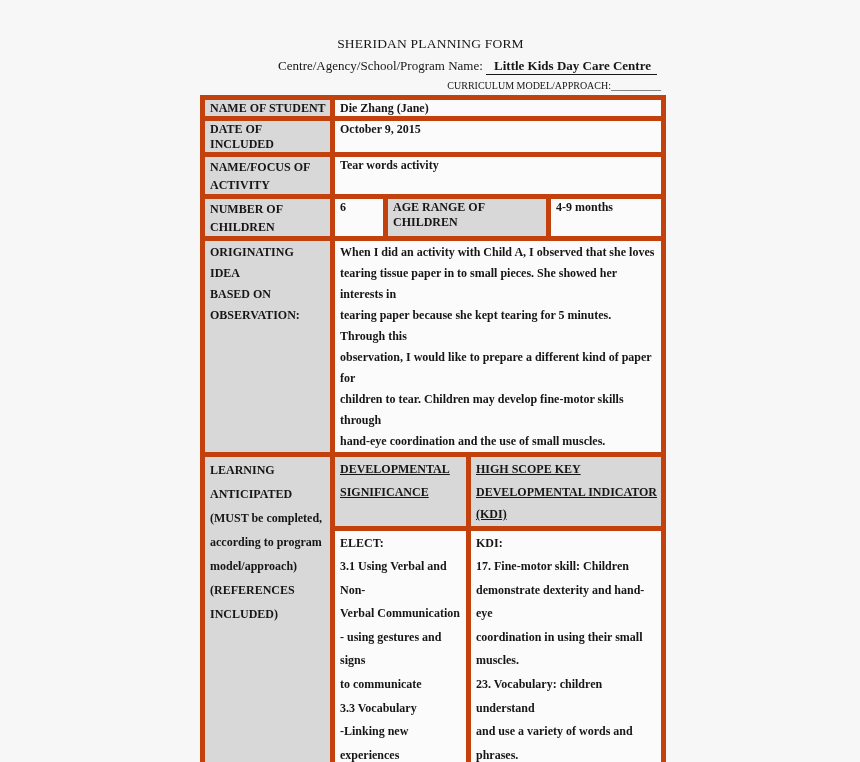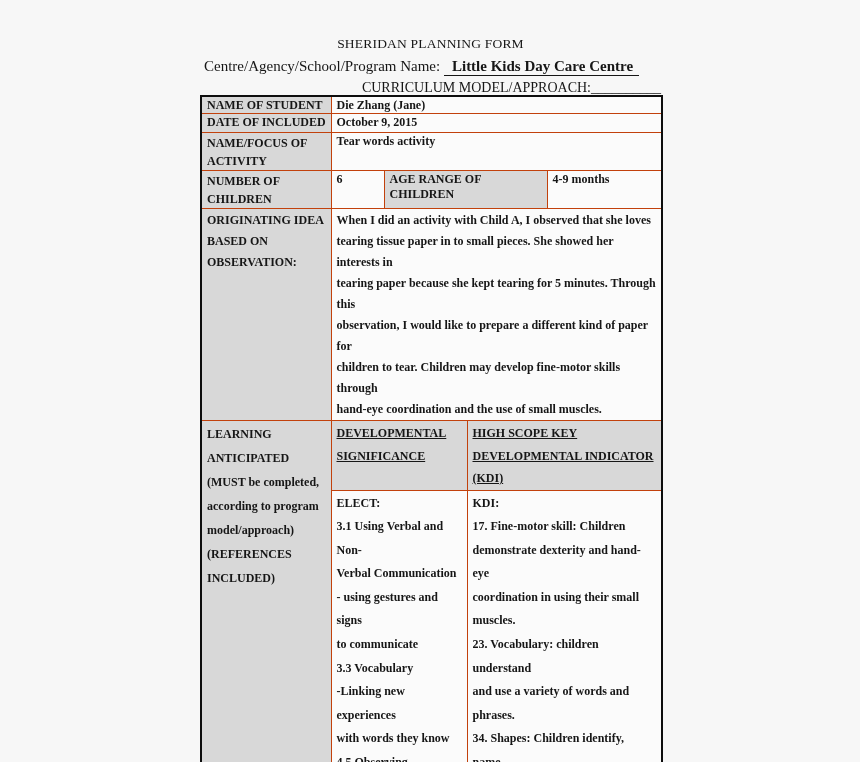--- a/index.html
+++ b/index.html
@@ -26,51 +26,51 @@
     position: absolute;
     left: 200px;
     top: 36px;
     width: 461px;
     text-align: center;
     font-size: 13.5px;
     letter-spacing: 0.2px;
   }
   .centre-line {
     position: absolute;
-    left: 204px;
+    left: 196px;
     top: 58px;
     width: 461px;
-    text-align: left;
-    font-size: 15px;
+    text-align: right;
+    font-size: 13px;
   }
   .centre-value {
     border-bottom: 1px solid #161616;
     padding: 0 6px 1px 8px;
     font-weight: bold;
   }
   .curriculum-line {
     position: absolute;
     left: 200px;
     top: 80px;
     width: 461px;
     text-align: right;
-    font-size: 14px;
+    font-size: 10px;
   }
   table.form {
     position: absolute;
     left: 200px;
     top: 95px;
     width: 461px;
     border-collapse: collapse;
     table-layout: fixed;
     font-size: 12px;
     font-weight: bold;
   }
   table.form td {
-    border: 1px solid #c2410c;
+    border: 5px solid #c2410c;
     vertical-align: top;
     padding: 1px 4px 0 5px;
     overflow: hidden;
   }
   table.form {
     border: 2px solid #0d0d0d;
   }
   td.shade { background: #d8d8d8; }
   td.plain { background: #fbfbfb; }
   .pre { white-space: pre-line; }

